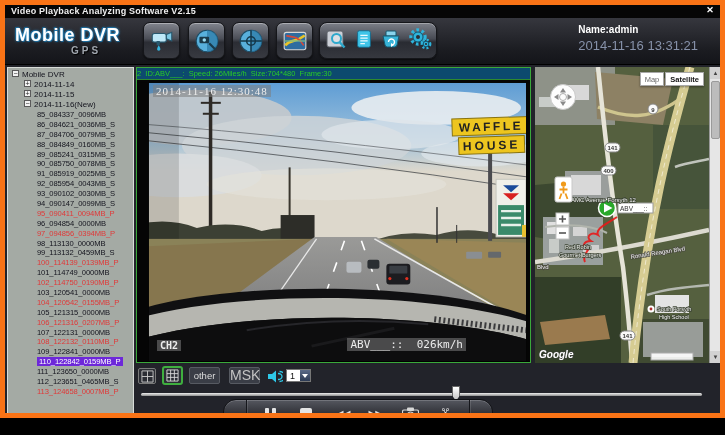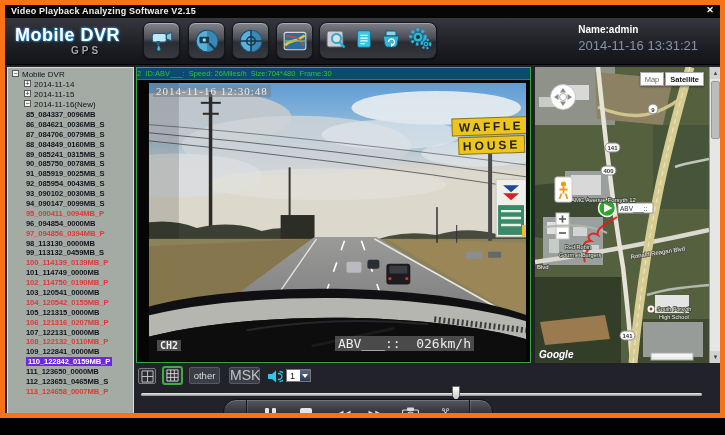--- a/index.html
+++ b/index.html
@@ -23,33 +23,33 @@
     display:flex;align-items:center;justify-content:space-evenly;}
   .userbox{position:absolute;right:22px;top:6px;text-align:left;}
   .userbox .nm{font-size:10px;font-weight:bold;color:#fff;}
   .userbox .dt{font-size:13px;color:#8792aa;margin-top:3px;}
   
   .sidebar{position:absolute;left:2px;top:62px;width:127px;height:367px;background:#a4aaa4;border:1px solid #d8dcd8;overflow:hidden;padding-top:2px;}
   .tree-row{height:10px;line-height:10px;font-size:8px;color:#14141e;white-space:nowrap;}
   .tree-row.root{padding-left:4px;}
   .tree-row.date{padding-left:16px;}
   .tbox{display:inline-block;width:7px;height:7px;border:1px solid #5a5a5a;background:#f2f2f2;font-size:7px;line-height:5px;text-align:center;color:#222;margin-right:3px;vertical-align:1px;}
-  .tree-row.file{height:9.9px;line-height:9.9px;padding-left:18px;font-weight:bold;}
+  .tree-row.file{height:9.9px;line-height:9.9px;padding-left:29px;}
   .flabel{font-size:7.6px;letter-spacing:-.1px;}
   .flabel.alarm{color:#e03838;}
   .flabel.selected{background:#6d28d9;color:#fff;padding:0 2px;}
   
   .video-panel{position:absolute;left:131px;top:62px;width:395px;height:296px;border:1px solid #3aa83a;background:#000;}
   .vinfo{height:12px;line-height:12px;background:#0c4a6e;border-bottom:1px solid #2e8a2e;color:#29c829;font-size:7.5px;white-space:pre;overflow:hidden;}
   .varea{position:relative;width:393px;height:281px;overflow:hidden;background:#000;}
   .varea svg{position:absolute;left:0;top:0;}
   .osd{position:absolute;font-family:"DejaVu Sans Mono",monospace;color:#ececec;background:rgba(125,125,125,.55);padding:0 3px;white-space:pre;}
   .osd-dt{left:16px;top:5px;font-size:11px;letter-spacing:1px;font-family:Liberation Serif, serif;}
   .osd-ch{left:20px;bottom:10px;font-size:10px;font-weight:bold;}
-  .osd-sp{right:56px;bottom:10px;font-size:13px;}
+  .osd-sp{right:64px;bottom:10px;font-size:11px;}
   
   .map-panel{position:absolute;left:530px;top:62px;width:174px;height:296px;background:#55603f;overflow:hidden;}
   .map-panel svg{position:absolute;left:0;top:0;}
   .map-btns{position:absolute;top:5px;right:5px;display:flex;gap:1px;}
   .map-btn{height:14px;line-height:13px;background:#fff;border:1px solid #a8a8a8;color:#666;font-size:7.5px;padding:0 4px;box-shadow:0 1px 2px rgba(0,0,0,.4);}
   .map-btn.sel{color:#111;font-weight:bold;}
   .map-scroll{position:absolute;left:704px;top:62px;width:11px;height:296px;background:#e6e6e6;border-left:1px solid #999;}
   .map-scroll .arr{position:absolute;left:0;width:11px;height:12px;background:#d2d2d2;color:#444;font-size:6px;text-align:center;line-height:12px;}
   .map-scroll .arr.dn{bottom:0;}
   .map-scroll .thumb{position:absolute;left:1px;top:14px;width:9px;height:58px;background:#bcbcbc;border:1px solid #9a9a9a;border-radius:2px;}

